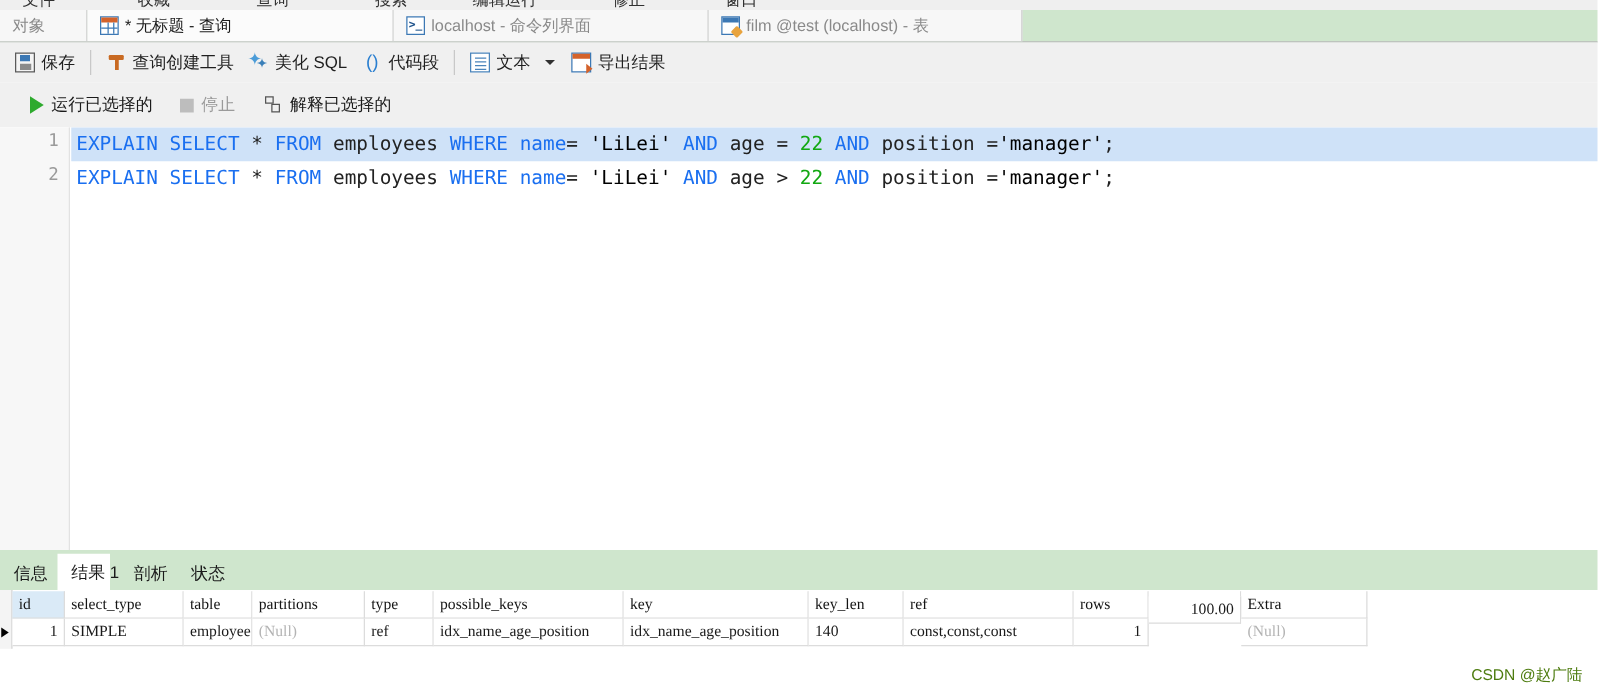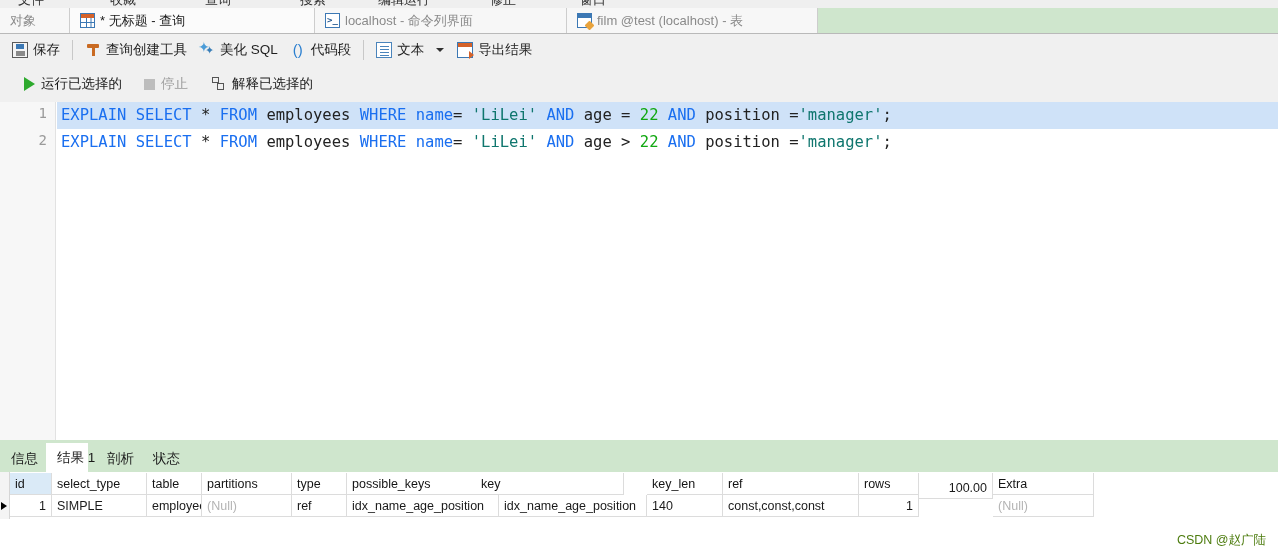--- a/index.html
+++ b/index.html
@@ -289,21 +289,21 @@
     font-family: "DejaVu Sans Mono", monospace;
     font-size: 15.5px;
     line-height: 27px;
     white-space: pre;
   }
   .codeline { height: 27px; padding-left: 4px; }
   .codeline.selected { background: #cfe2f8; }
   .kw   { color: #1a6ff0; }
   .ident{ color: #222222; }
   .op   { color: #222222; }
-  .str  { color: #0f766e; }
+  .str  { color: #000000; }
   .num  { color: #12a812; }
   .punc { color: #222222; }
 
   
   .bottom-tabs {
     position: absolute;
     left: 0; top: 440px;
     width: 1278px; height: 32px;
     background: #cfe6cd;
     box-sizing: border-box;
@@ -350,20 +350,21 @@
     border-right: 1px solid #dcdcdc;
     border-bottom: 1px solid #dcdcdc;
     display: flex;
     align-items: center;
     padding: 0 5px;
     font-size: 12.5px;
     color: #1a1a1a;
     white-space: nowrap;
     overflow: hidden;
     background: #ffffff;
+    font-family: Liberation Serif, serif;
   }
   .gcell.hdr { top: 1px; background: #ffffff; color: #141414; }
   .gcell.hdr.sel { background: #daeaf7; }
   .gcell.row { top: 23px; }
   .gcell.num-right { justify-content: flex-end; }
   .nullv { color: #b4b4b4; }
 
   .watermark {
     position: absolute;
     right: 12px; bottom: 8px;
@@ -483,21 +484,21 @@
 <div class="grid">
   <div class="rowhdr"></div>
   <div class="rowmark"></div>
   <div id="grid-cells">
       <div class="gcell hdr sel" style="left: 10px; width: 42px;">id</div>
       <div class="gcell hdr" style="left: 52px; width: 95px;">select_type</div>
       <div class="gcell hdr" style="left: 147px; width: 55px;">table</div>
       <div class="gcell hdr" style="left: 202px; width: 90px;">partitions</div>
       <div class="gcell hdr" style="left: 292px; width: 55px;">type</div>
       <div class="gcell hdr" style="left: 347px; width: 152px;">possible_keys</div>
-      <div class="gcell hdr" style="left: 476px; width: 148px;">key</div>
+      <div class="gcell hdr" style="left: 499px; width: 148px;">key</div>
       <div class="gcell hdr" style="left: 647px; width: 76px;">key_len</div>
       <div class="gcell hdr" style="left: 723px; width: 136px;">ref</div>
       <div class="gcell hdr" style="left: 859px; width: 60px;">rows</div>
       <div class="gcell hdr" style="left: 919px; width: 74px;">filtered</div>
       <div class="gcell hdr" style="left: 993px; width: 101px;">Extra</div>
       <div class="gcell row num-right" style="left: 10px; width: 42px; top: 23px;">
         <span>1</span>
       </div>
       <div class="gcell row" style="left: 52px; width: 95px; top: 23px;">
         <span>SIMPLE</span>

